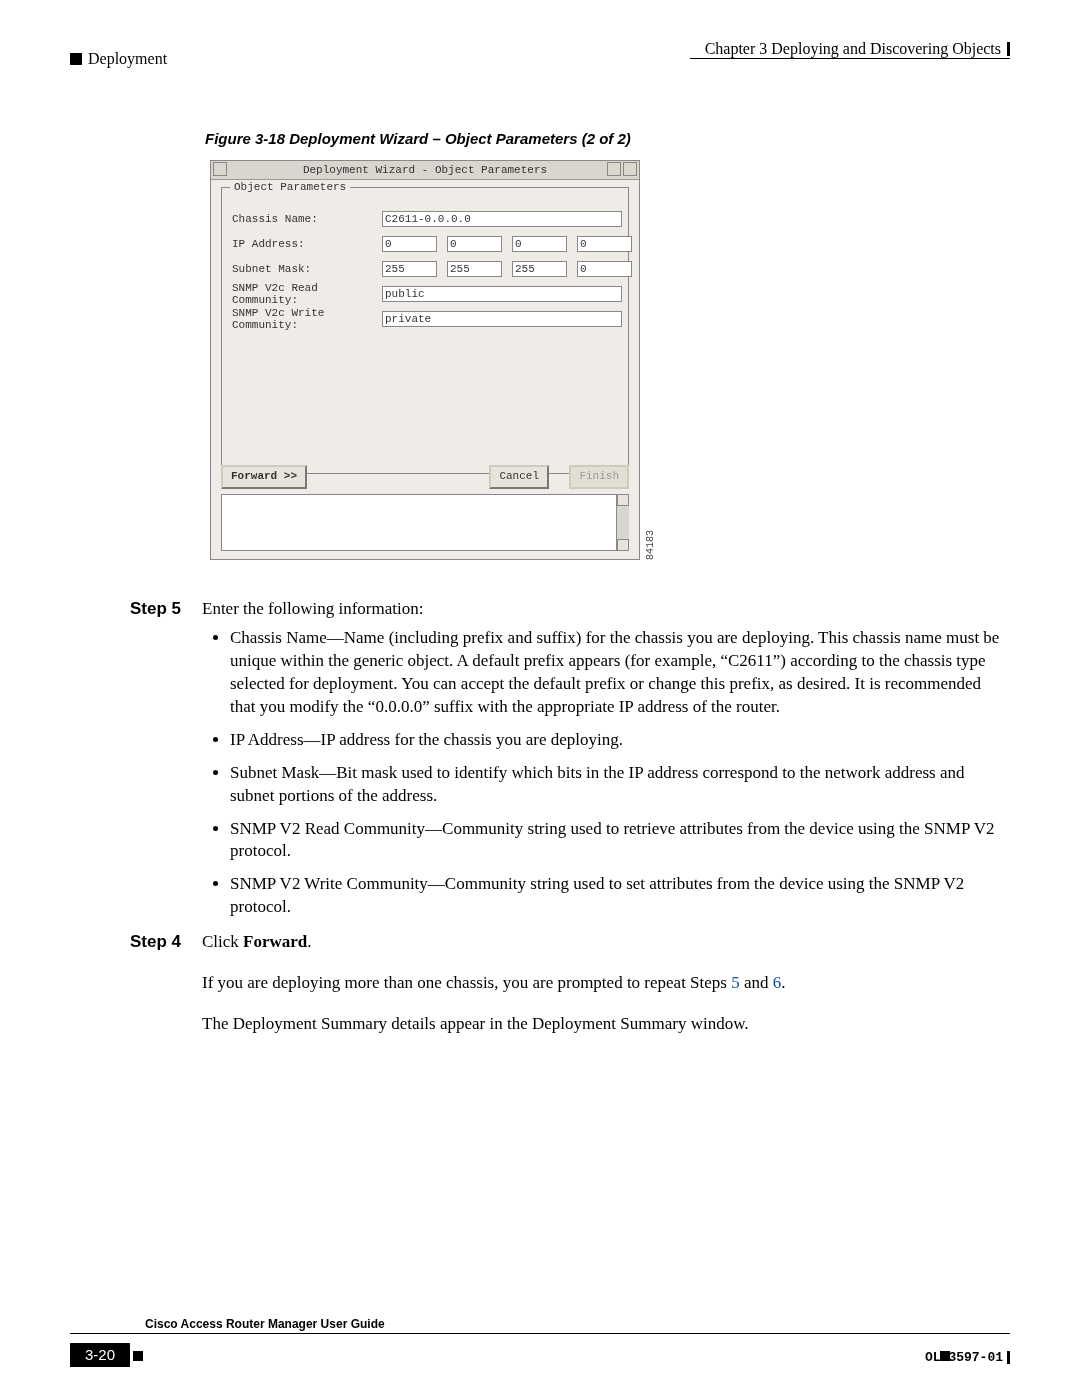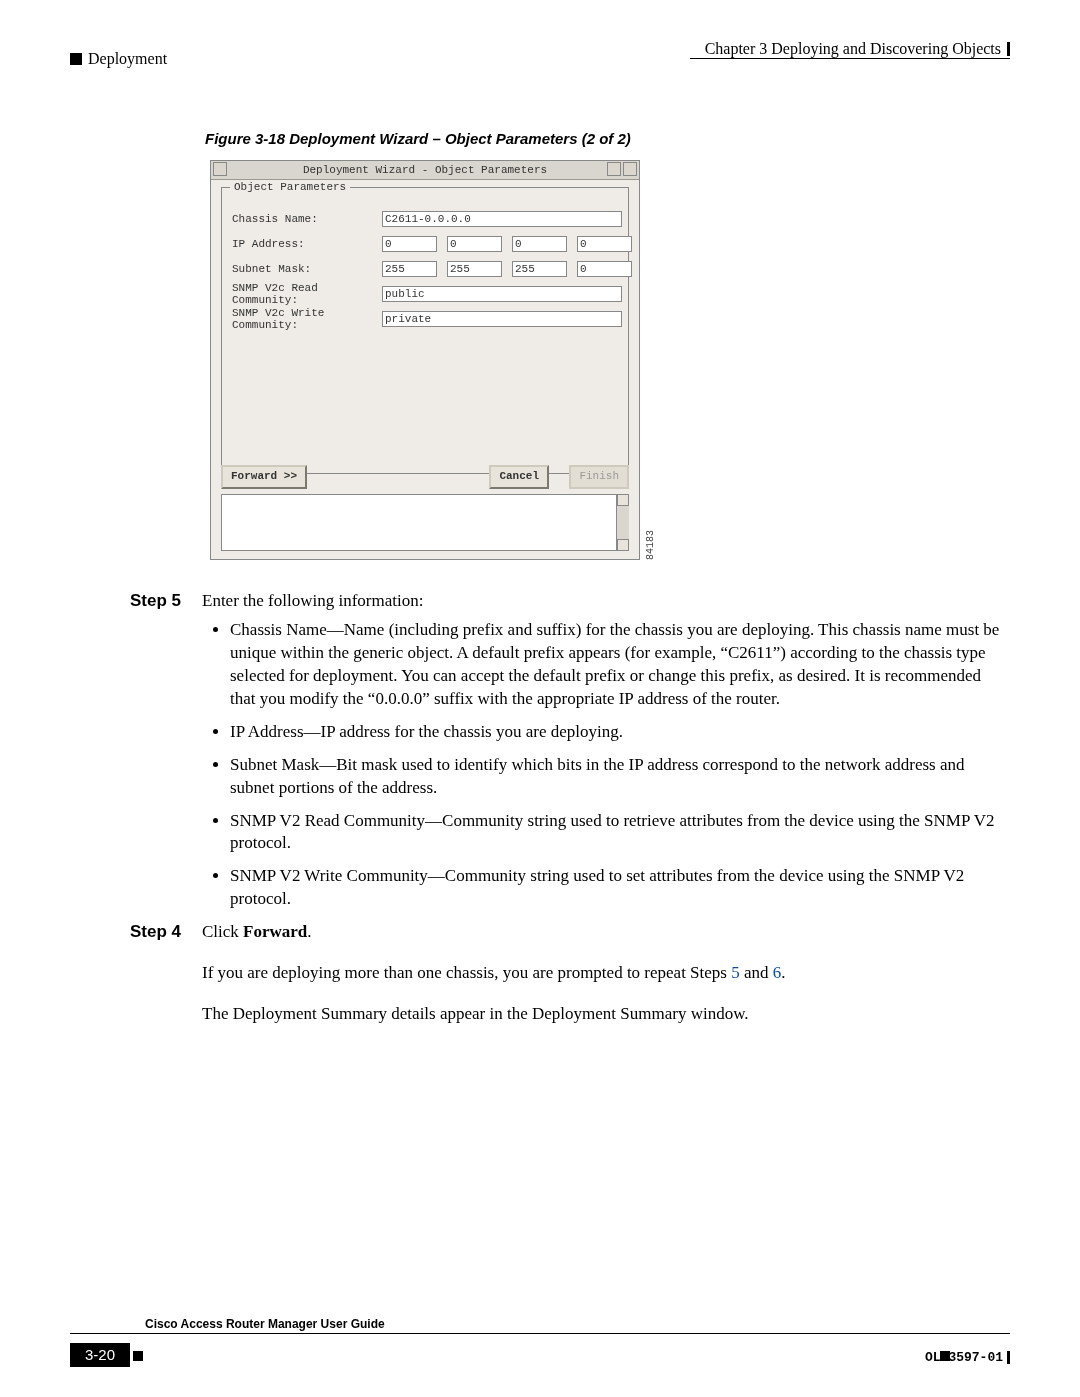--- a/index.html
+++ b/index.html
@@ -149,21 +149,21 @@
     display: inline-block;
     height: 20px;
     line-height: 18px;
     padding: 0 8px;
     background: #e8e4db;
     border: 2px outset #cfcabd;
     font-family: "Courier New", monospace;
     font-size: 11px;
   }
   .btn.fwd    { font-weight: bold; }
-  .btn.cancel { position: absolute; right: 80px; font-weight: bold; margin-left: 48px; }
+  .btn.cancel { position: absolute; right: 80px; font-weight: normal; margin-left: 48px; }
   .btn.finish { position: absolute; right: 0;  color: #9a9a9a; border: 2px solid #cfcabd; background:#e3ded4; }
 
   .log-area {
     position: absolute;
     left: 10px;
     right: 10px;
     bottom: 8px;
     height: 55px;
     background: #fff;
     border: 1px solid #888;
@@ -185,21 +185,21 @@
 
   
   .body {
     position: absolute;
     left: 130px;
     right: 70px;
     top: 586px;
     font-size: 17px;
     line-height: 1.35;
   }
-  .step-row { display: flex; margin-top: 4px; }
+  .step-row { display: flex; margin-top: 12px; }
   .step-label {
     font-family: Arial, Helvetica, sans-serif;
     font-weight: bold;
     width: 72px;
     flex-shrink: 0;
   }
   .step-text { flex: 1; }
   ul.bullets { margin: 4px 0 0 0; padding-left: 100px; }
   ul.bullets li { margin: 6px 0 10px 0; }
   .para { margin-left: 72px; margin-top: 18px; }

